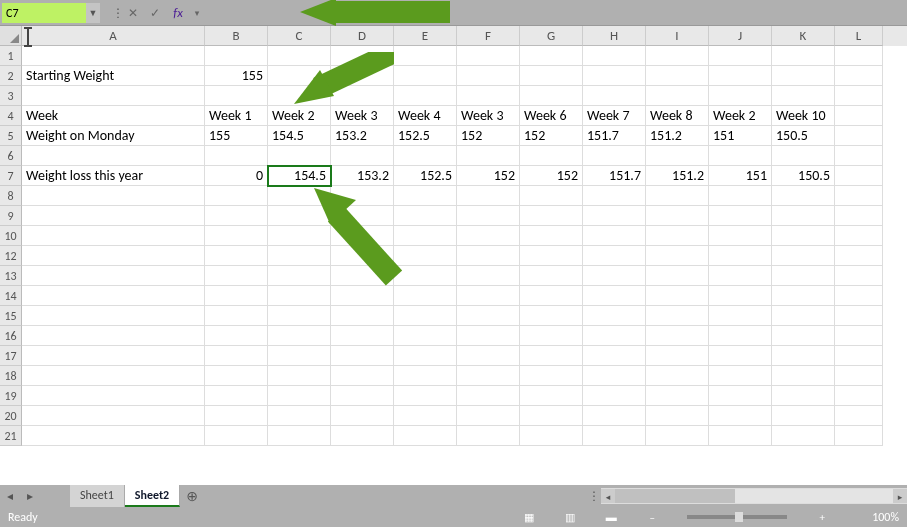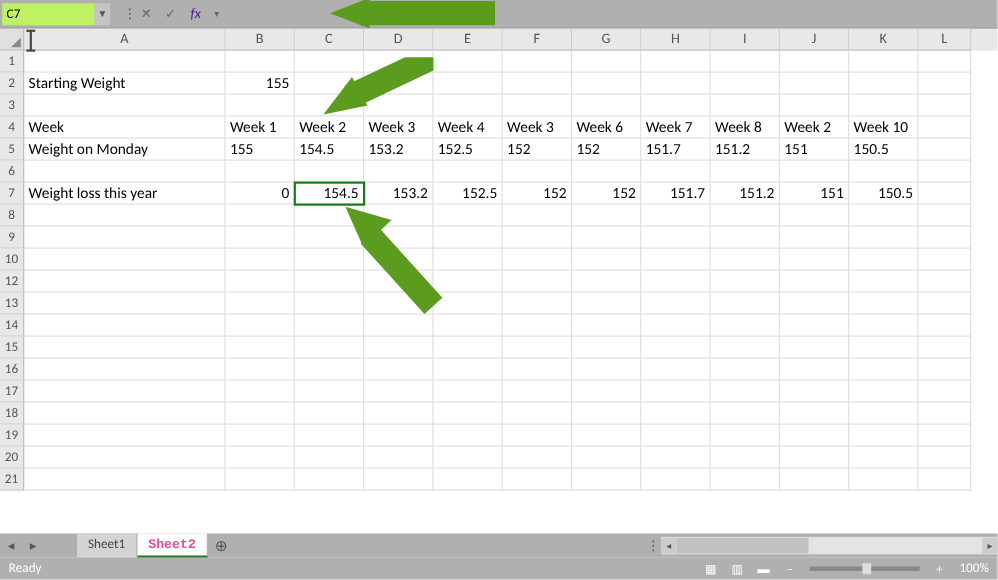--- a/index.html
+++ b/index.html
@@ -183,24 +183,23 @@
     color: #555;
   }
   .tab {
     padding: 3px 10px;
     background: #d4d4d4;
     color: #444;
     border-right: 1px solid #aaa;
   }
   .tab.active {
     background: #fff;
-    color: #ec4899;
+    color: #0f172a;
     font-weight: bold;
     border-bottom: 2px solid #1b7a1b;
-    font-family: Liberation Mono, monospace;
   }
   .tab-add {
     width: 24px;
     text-align: center;
     color: #555;
     font-size: 14px;
   }
   .tab-spacer { flex: 1; }
   .tab-dots { width: 14px; text-align: center; color: #555; }
   .hscroll {
@@ -223,20 +222,21 @@
   .hscroll .track { flex: 1; height: 14px; background: #e4e4e4; position: relative; }
   .hscroll .thumb { position: absolute; left: 0; width: 120px; height: 14px; background: #c0c0c0; }
   .status {
     height: 20px;
     background: #b0b0b0;
     display: flex;
     align-items: center;
     font-size: 12px;
     color: #fff;
     padding: 0 8px;
+    gap: 17px;
   }
   .status .grow { flex: 1; }
   .status .vbtn {
     width: 22px;
     height: 16px;
     display: inline-flex;
     align-items: center;
     justify-content: center;
     color: #fff;
     font-size: 11px;
@@ -636,21 +636,21 @@
   <span>Ready</span>
   <span class="grow"></span>
   <span class="vbtn">▦</span>
   <span class="vbtn">▥</span>
   <span class="vbtn">▬</span>
   <span class="vbtn">–</span>
   <span class="slider">
       <span class="knob"></span>
     </span>
   <span class="vbtn">+</span>
-  <span style="margin-left:6px">100%</span>
+  <span style="margin-left:21px">100%</span>
 </div>
 
 <svg class="arrow" style="left:300px;top:-4px" width="150" height="30">
   <line x1="150" y1="16" x2="28" y2="16"></line>
   <polygon points="0,16 36,2 36,30"></polygon>
 </svg>
 <svg class="arrow" style="left:294px;top:52px" width="100" height="54">
   <line x1="100" y1="0" x2="24" y2="36"></line>
   <polygon points="0,52 40,44 26,18"></polygon>
 </svg>

